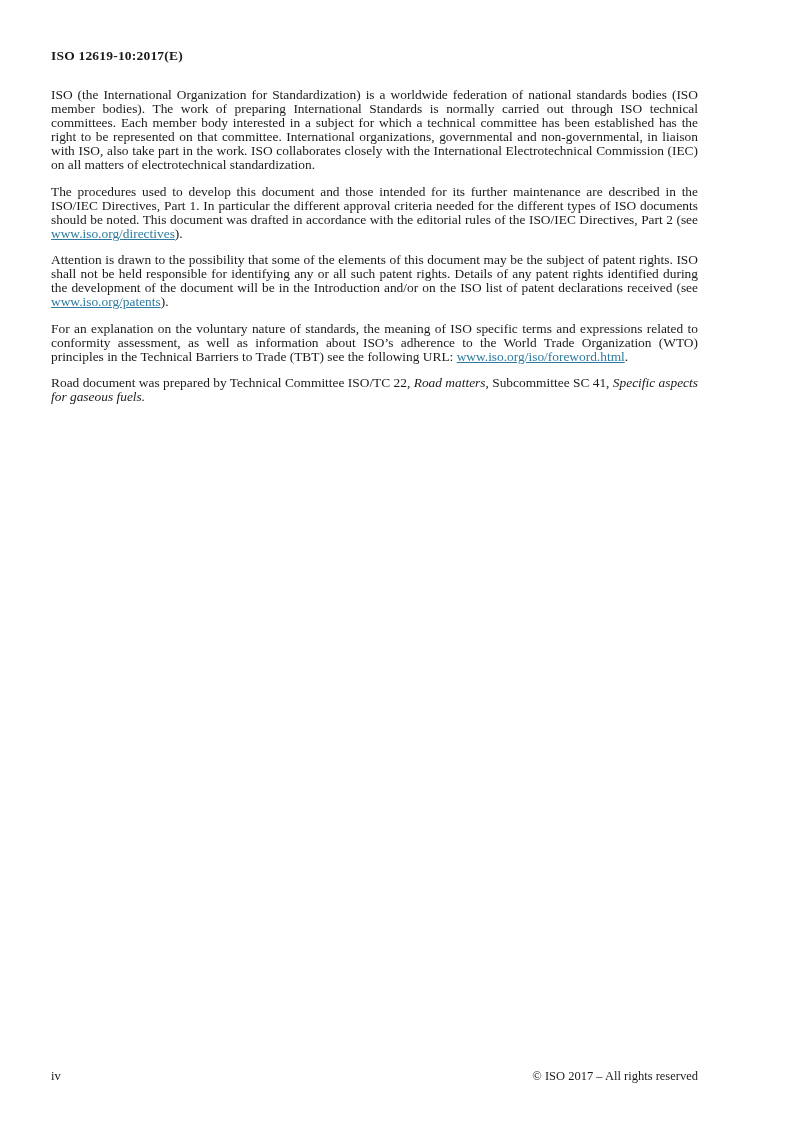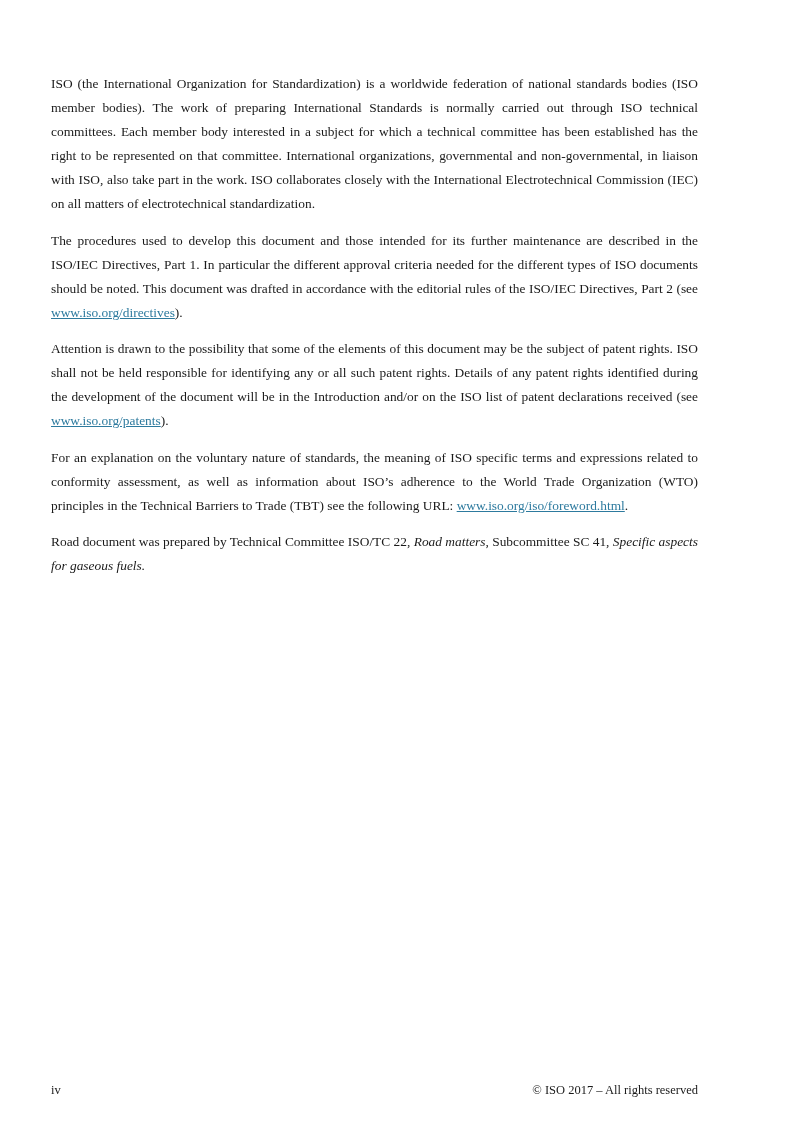--- a/index.html
+++ b/index.html
@@ -33,47 +33,48 @@
     font-size: 19.5px;
     font-weight: bold;
     margin: 40px 0 0 0;
     padding: 0;
   }
   .body-text {
     margin-top: 24px;
   }
   p.para {
     font-size: 13.4px;
-    line-height: 24px;
+    line-height: 14px;
     text-align: justify;
     margin: 0 0 12.5px 0;
     padding: 0;
   }
   p.para a {
     cursor: pointer;
   }
   p.para em {
     font-style: italic;
   }
   .footer {
     position: absolute;
     left: 51px;
     right: 95px;
-    bottom: 24px;
+    bottom: 38px;
     display: flex;
     justify-content: space-between;
     align-items: baseline;
     font-size: 12.5px;
   }
 </style>
 </head>
 <body>
 
 <div class="page">
   <div class="content">
+    <div class="doc-id">ISO 12619-10:2017(E)</div>
 
 
     <div class="body-text">
         <p class="para"><span>ISO (the International Organization for Standardization) is a worldwide federation of national standards bodies (ISO member bodies). The work of preparing International Standards is normally carried out through ISO technical committees. Each member body interested in a subject for which a technical committee has been established has the right to be represented on that committee. International organizations, governmental and non-governmental, in liaison with ISO, also take part in the work. ISO collaborates closely with the International Electrotechnical Commission (IEC) on all matters of electrotechnical standardization.</span></p>
         <p class="para"><span>The procedures used to develop this document and those intended for its further maintenance are described in the ISO/IEC Directives, Part 1. In particular the different approval criteria needed for the different types of ISO documents should be noted. This document was drafted in accordance with the editorial rules of the ISO/IEC Directives, Part 2 (see </span><a href="#" style="color: rgb(45, 122, 158);">www.iso.org/directives</a><span>).</span></p>
         <p class="para"><span>Attention is drawn to the possibility that some of the elements of this document may be the subject of patent rights. ISO shall not be held responsible for identifying any or all such patent rights. Details of any patent rights identified during the development of the document will be in the Introduction and/or on the ISO list of patent declarations received (see </span><a href="#" style="color: rgb(45, 122, 158);">www.iso.org/patents</a><span>).</span></p>
         <p class="para"><span>For an explanation on the voluntary nature of standards, the meaning of ISO specific terms and expressions related to conformity assessment, as well as information about ISO’s adherence to the World Trade Organization (WTO) principles in the Technical Barriers to Trade (TBT) see the following URL: </span><a href="#" style="color: rgb(45, 122, 158);">www.iso.org/iso/foreword.html</a><span>.</span></p>
         <p class="para"><span>Road document was prepared by Technical Committee ISO/TC 22, </span><em>Road matters</em><span>, Subcommittee SC 41, </span><em>Specific aspects for gaseous fuels.</em></p>
       </div>
   </div>

